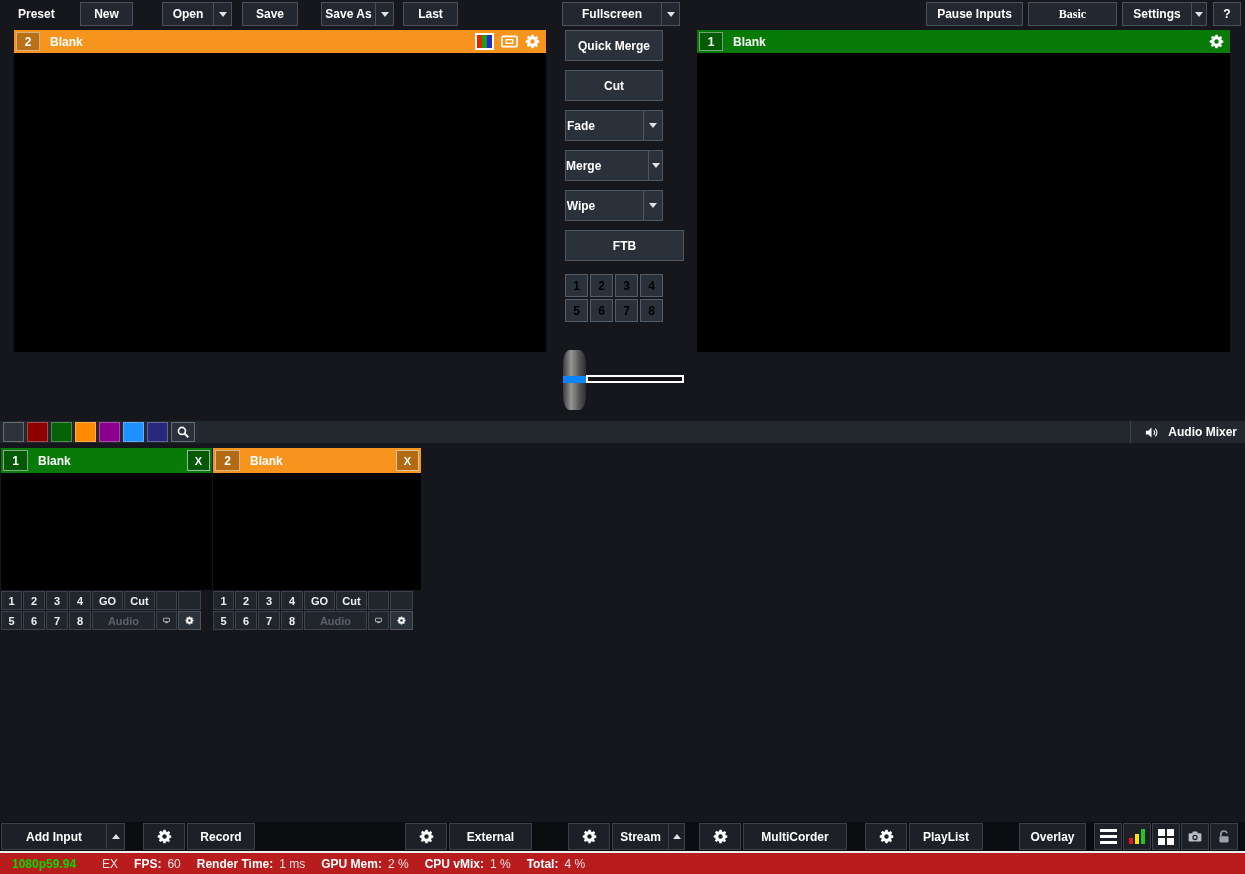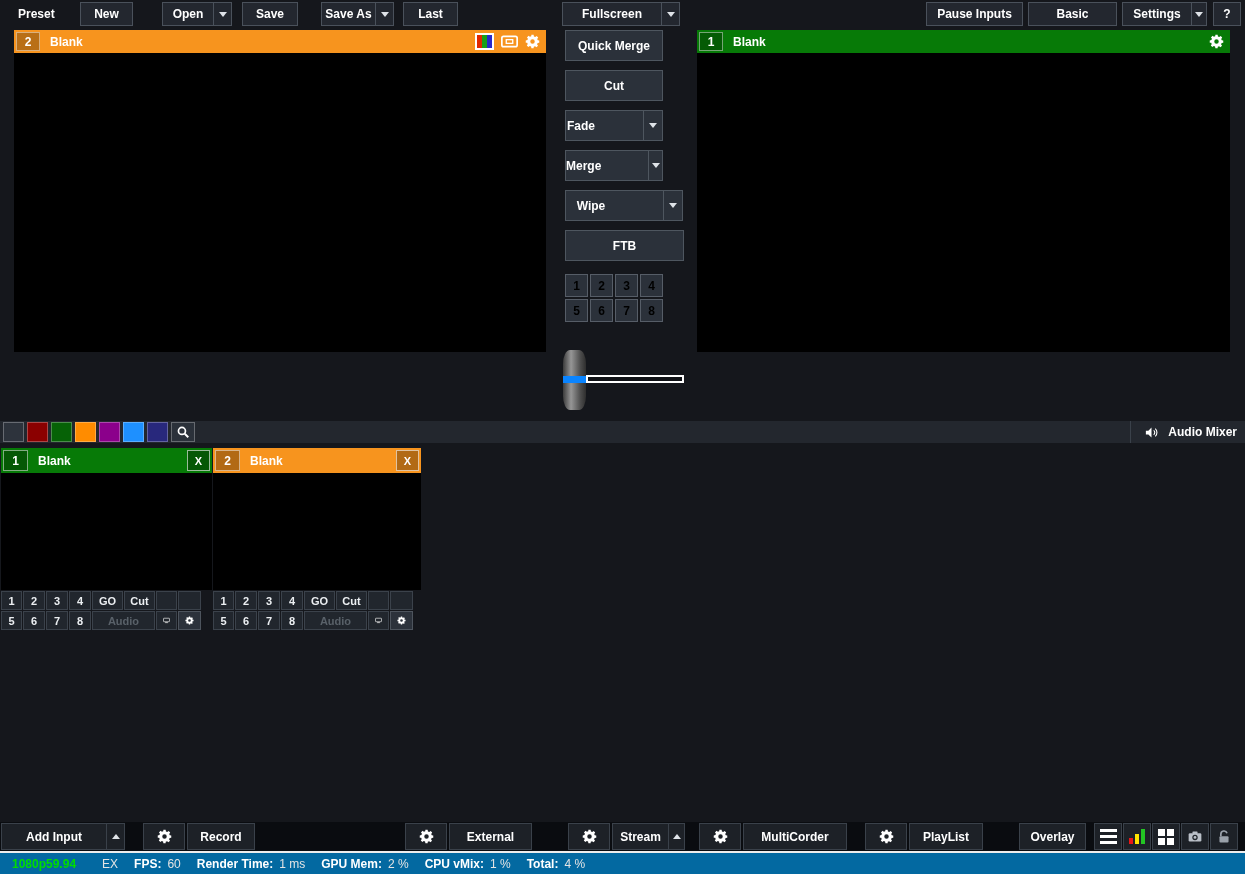--- a/index.html
+++ b/index.html
@@ -91,21 +91,21 @@
   .hamburger div{width:17px;height:3px;background:#fff;}
   .meter{display:flex;align-items:flex-end;gap:2px;height:15px;}
   .meter div{width:4px;}
   .m-red{height:6px;background:#e81616;}
   .m-yellow{height:10px;background:#ffe400;}
   .m-green{height:15px;background:#23c423;}
   .gridicon{display:grid;grid-template-columns:7px 7px;grid-auto-rows:7px;gap:2px;}
   .gridicon div{background:#fff;}
 
   
-  .status-bar{position:absolute;left:0;right:0;top:851px;height:23px;background:#0369a1;
+  .status-bar{position:absolute;left:0;right:0;top:851px;height:23px;background:#b91c1c;
               border-top:2px solid #ededed;box-sizing:border-box;display:flex;align-items:center;font-size:12px;}
   .st-res{margin-left:12px;font-weight:bold;color:#00DD00;}
   .st-ex{margin-left:26px;color:#e4e4e4;}
   .st-label{margin-left:16px;font-weight:bold;color:#fff;}
   .st-value{margin-left:6px;color:#e4e4e4;}
 </style>
 </head>
 <body>
 
 <div class="app">
@@ -127,21 +127,21 @@
         </div>
     </div>
     <button class="tb-btn" style="left:403px;width:55px;">Last</button>
     <div class="tb-group" style="left:562px;width:118px;">
       <div class="tb-main">Fullscreen</div>
       <div class="tb-arrow">
           <span class="arr-down"></span>
         </div>
     </div>
     <button class="tb-btn" style="left:926px;width:97px;">Pause Inputs</button>
-    <button class="tb-btn" style="left:1028px;width:89px;">Basic</button>
+    <button class="tb-btn" style="left:1028px;width:89px;font-family:Liberation Serif, serif;">Basic</button>
     <div class="tb-group" style="left:1122px;width:85px;">
       <div class="tb-main">Settings</div>
       <div class="tb-arrow" style="width:14px;">
           <span class="arr-down"></span>
         </div>
     </div>
     <button class="tb-btn" style="left:1213px;width:28px;">?</button>
   </div>
 
   <div class="preview" style="left:14px;width:532px;">
@@ -187,21 +187,21 @@
       <div class="tbtn-arrow">
           <span class="arr-down"></span>
         </div>
     </div>
     <div class="tbtn tbtn-split" style="width:98px;">
       <div class="tbtn-main">Merge</div>
       <div class="tbtn-arrow">
           <span class="arr-down"></span>
         </div>
     </div>
-    <div class="tbtn tbtn-split" style="width:118px;">
+    <div class="tbtn tbtn-split" style="width:98px;">
       <div class="tbtn-main">Wipe</div>
       <div class="tbtn-arrow">
           <span class="arr-down"></span>
         </div>
     </div>
     <button class="tbtn" style="width:119px;">FTB</button>
     <div class="numgrid">
       <button class="num">1</button>
       <button class="num">2</button>
       <button class="num">3</button>

